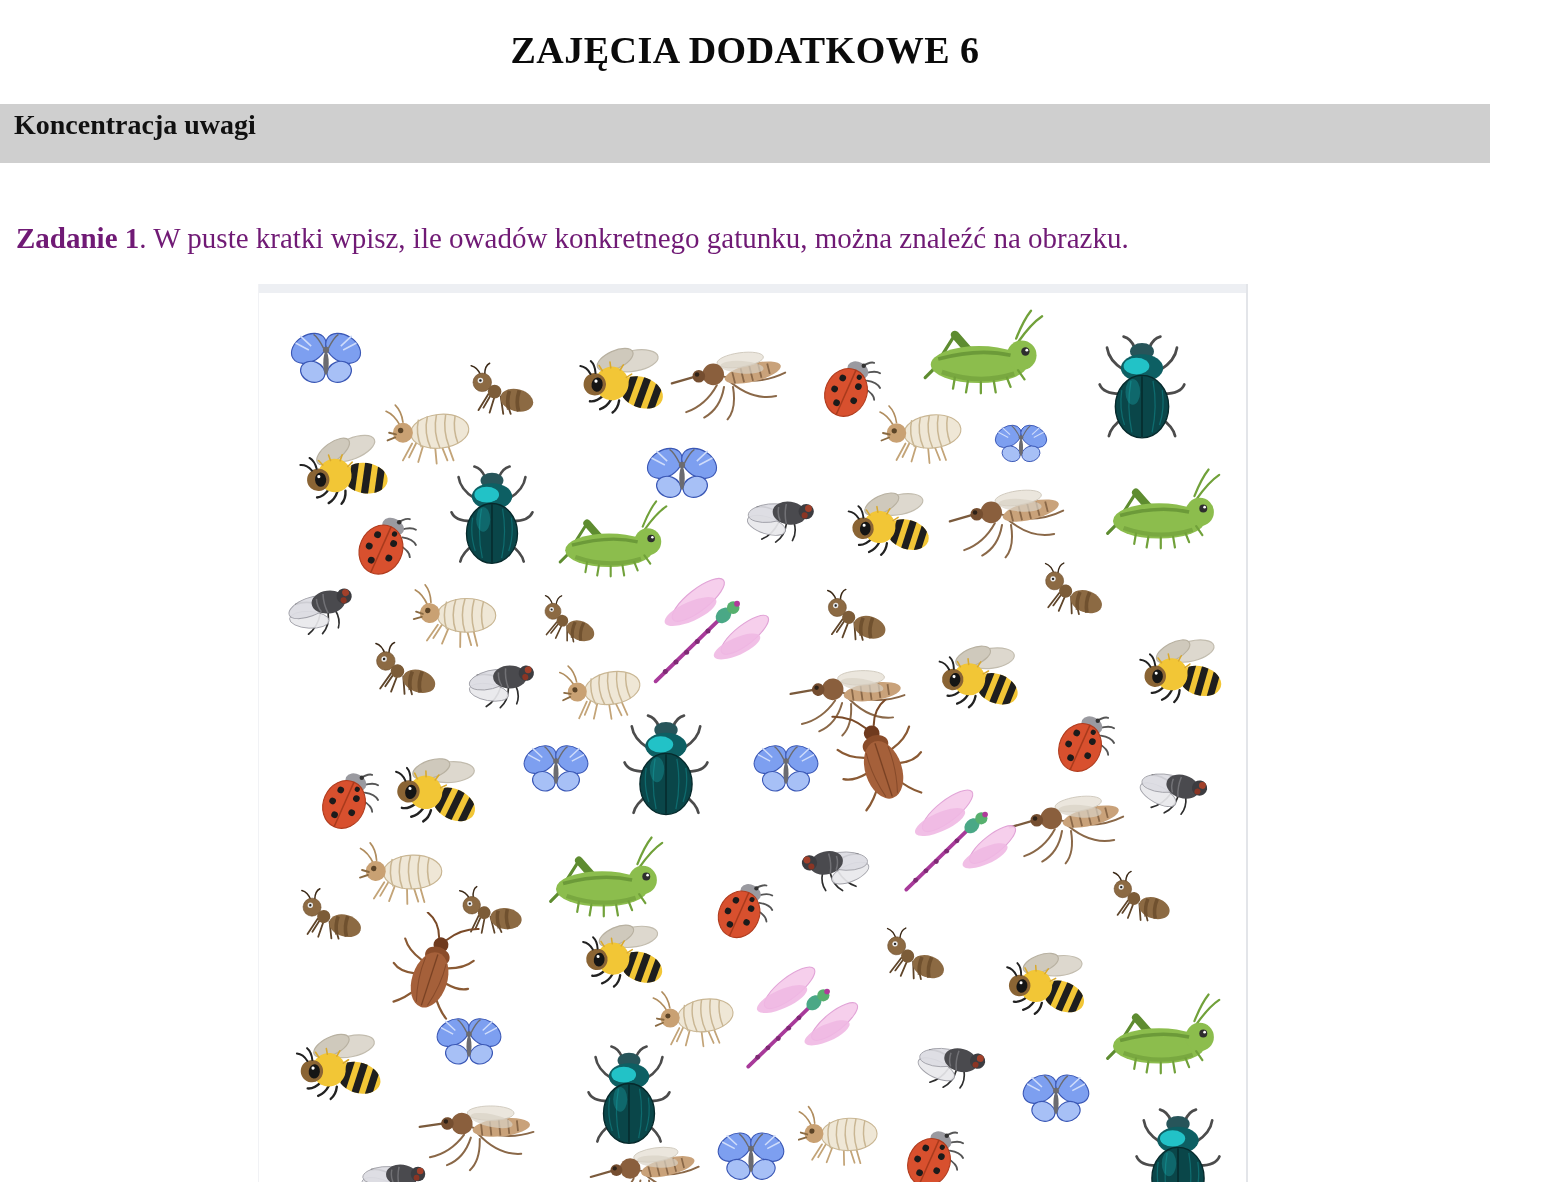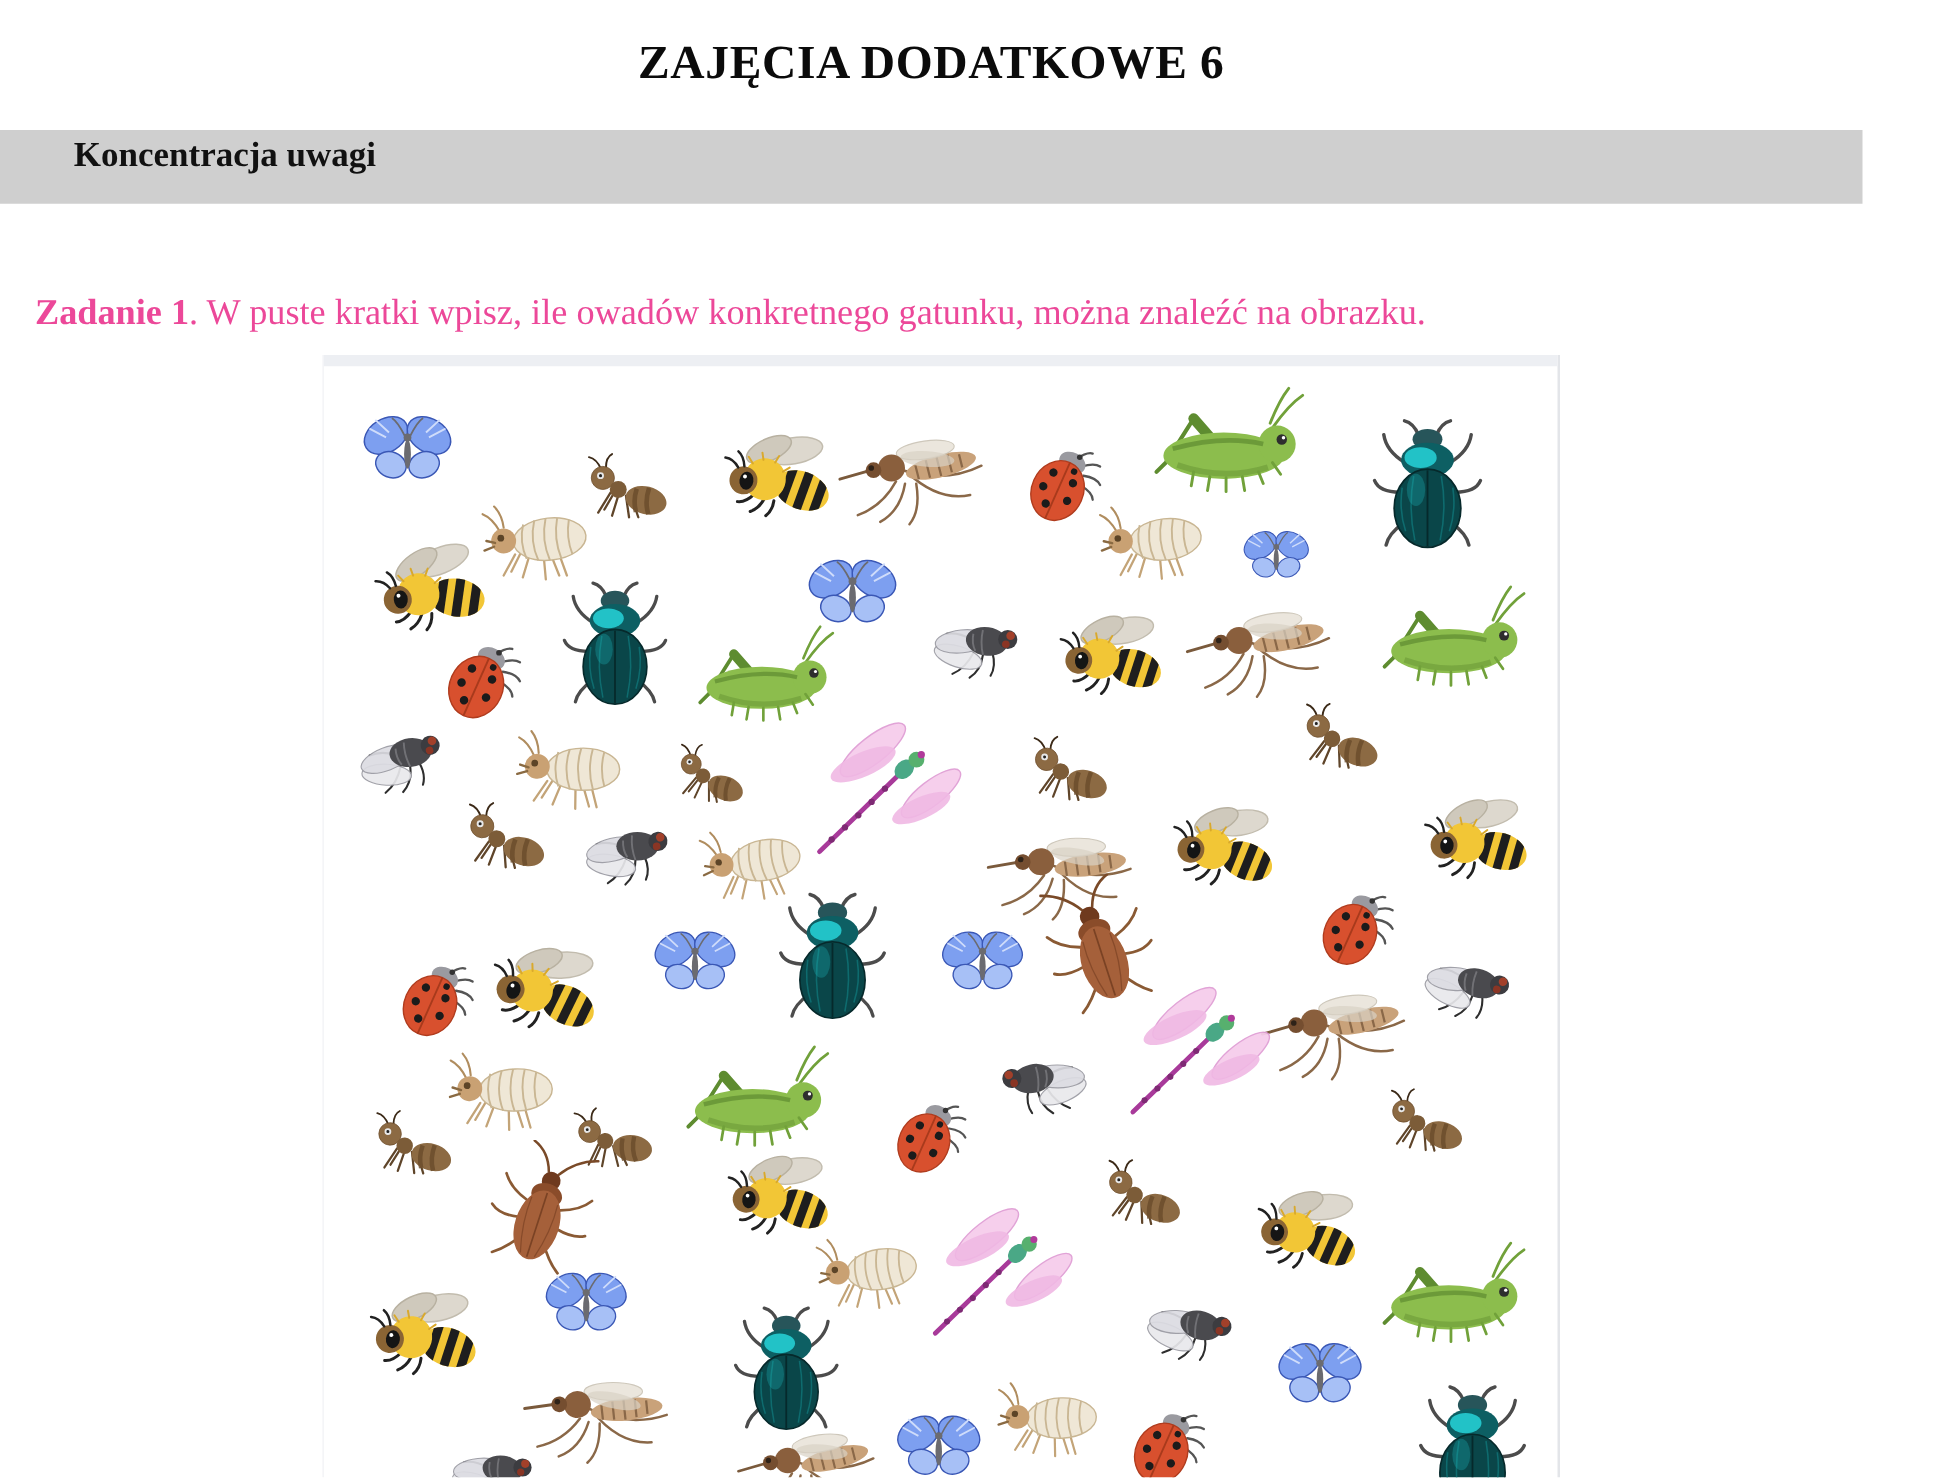--- a/index.html
+++ b/index.html
@@ -12,25 +12,25 @@
     position:absolute;top:28px;left:0;width:1490px;
     text-align:center;font-size:38px;font-weight:bold;letter-spacing:.5px;
     color:#0b0b0b;margin:0;
   }
   .section-banner{
     position:absolute;top:104px;left:0;width:1490px;height:59px;
     background:var(--section-header-bg,#cfcfcf);
     box-sizing:border-box;padding:5px 0 0 14px;
   }
   .section-banner span{
-    font-size:28px;font-weight:bold;color:#111;margin-left:45px;
+    font-size:28px;font-weight:bold;color:#111;
   }
   .task-line{
-    position:absolute;top:222px;left:16px;margin:12px;
-    font-size:29px;color:#ec4899;white-space:nowrap;
+    position:absolute;top:222px;left:16px;margin:0;
+    font-size:29px;color:#701a75;white-space:nowrap;
   }
   .task-line b{font-weight:bold;}
   .picture{
     position:absolute;left:258px;top:284px;width:987px;height:898px;
     background:#ffffff;overflow:hidden;
     border-right:2px solid var(--picture-border,#e3e5e9);
     border-left:1px solid #f1f2f5;
   }
   .picture-top-strip{
     position:absolute;top:0;left:0;right:0;height:9px;

